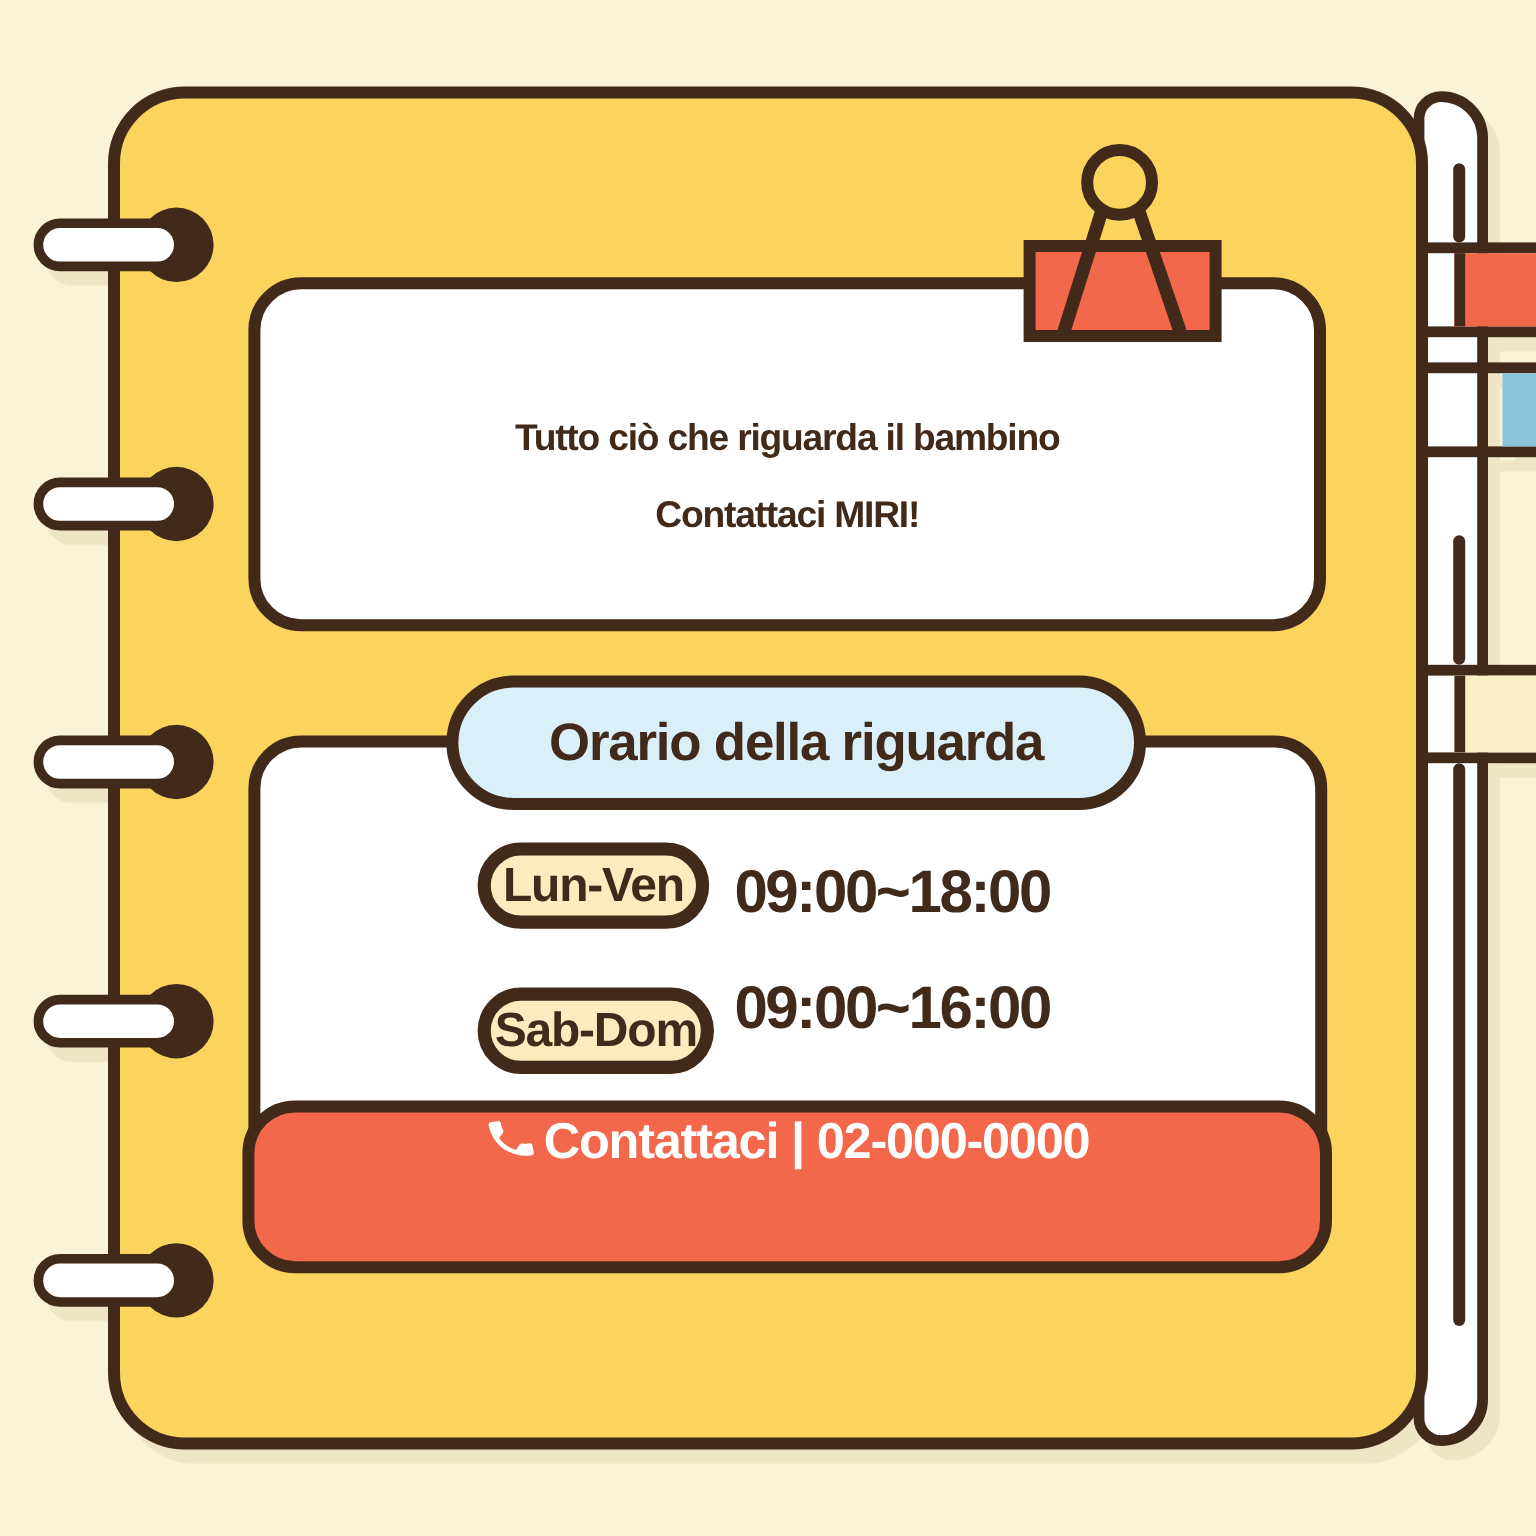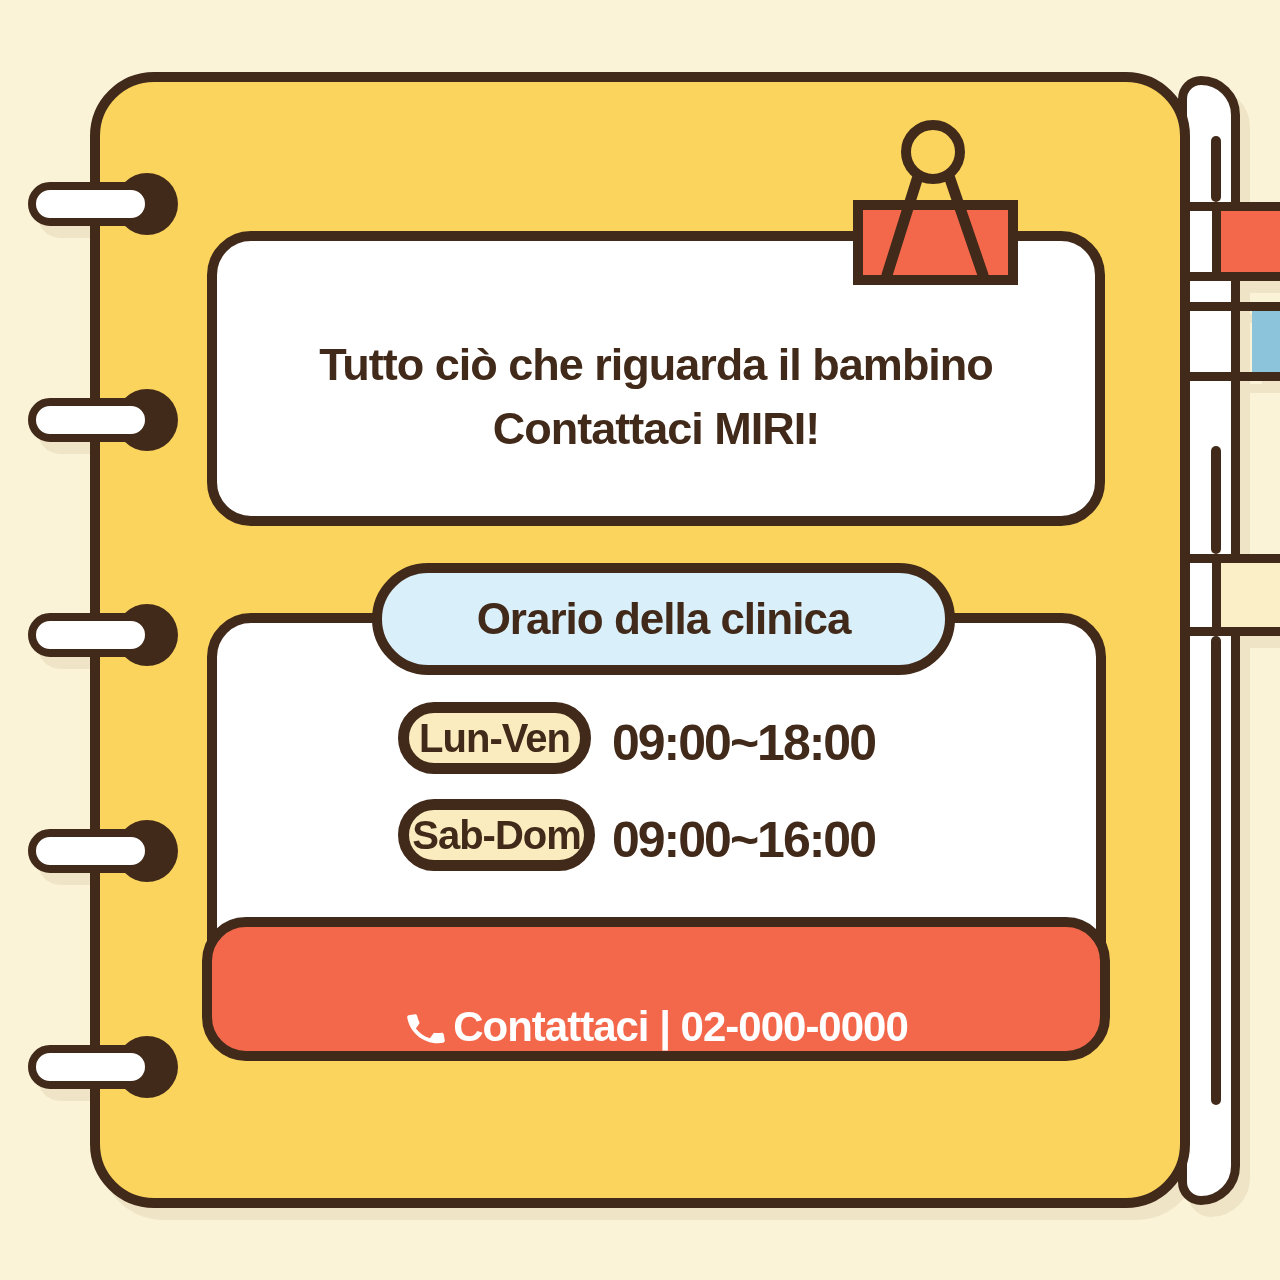--- a/index.html
+++ b/index.html
@@ -60,21 +60,21 @@
   }
 
   
   .title-card{
     position:absolute;left:207px;top:231px;width:898px;height:295px;
     background:var(--white);border:10px solid var(--dark);border-radius:44px;
     display:flex;flex-direction:column;align-items:center;justify-content:center;
     padding-top:36px;
   }
   .title-line{
-    font-size:45px;font-weight:bold;line-height:64px;letter-spacing:-1px;
+    font-size:31px;font-weight:bold;line-height:64px;letter-spacing:-1px;
     color:var(--dark);white-space:nowrap;
   }
 
   
   .clip{position:absolute;left:843px;top:112px;width:190px;height:180px;}
 
   
   .sched-card{
     position:absolute;left:207px;top:613px;width:899px;height:443px;
     background:var(--white);border:10px solid var(--dark);border-radius:44px;
@@ -85,33 +85,33 @@
     display:flex;align-items:center;justify-content:center;
     font-size:44px;font-weight:bold;letter-spacing:-1px;color:var(--dark);white-space:nowrap;
   }
   .day-pill{
     position:absolute;left:398px;height:72px;
     background:var(--cream-pill);border:11px solid var(--dark);border-radius:40px;
     display:flex;align-items:center;justify-content:center;
     font-size:40px;font-weight:bold;letter-spacing:-1px;color:var(--dark);white-space:nowrap;
   }
   .day-pill.row1{top:702px;width:193px;}
-  .day-pill.row2{top:799px;width:197px;}
+  .day-pill.row2{top:823px;width:197px;}
   .time-text{
     position:absolute;left:612px;height:81px;display:flex;align-items:center;
     font-size:50px;font-weight:bold;letter-spacing:-2px;color:var(--dark);white-space:nowrap;
   }
   .time-text.row1{top:702px;}
   .time-text.row2{top:799px;}
 
   
   .contact-btn{
     position:absolute;left:202px;top:917px;width:908px;height:144px;
     background:var(--orange);border:10px solid var(--dark);border-radius:44px;
-    display:flex;align-items:flex-end;justify-content:center;gap:5px;
+    display:flex;align-items:flex-start;justify-content:center;gap:5px;
     color:#fff;font-size:42px;font-weight:bold;letter-spacing:-1px;white-space:nowrap;
     cursor:pointer;
   }
   .phone-icon-svg{transform:rotate(-10deg);flex:0 0 auto;}
 </style>
 </head>
 <body>
 
 <div class="stage">
   <div class="notebook">
@@ -150,21 +150,21 @@
     </div>
 
     <svg class="clip" viewBox="0 0 190 180">
       <rect x="15" y="93" width="155" height="75" fill="#F3684B" stroke="#422A1A" stroke-width="10"></rect>
       <line x1="77" y1="58" x2="44" y2="163" stroke="#422A1A" stroke-width="11" stroke-linecap="round"></line>
       <line x1="104" y1="58" x2="140" y2="163" stroke="#422A1A" stroke-width="11" stroke-linecap="round"></line>
       <circle cx="90" cy="40" r="27" fill="#FBD45E" stroke="#422A1A" stroke-width="10"></circle>
     </svg>
 
     <div class="sched-card"></div>
-    <div class="sched-header">Orario della clinica</div>
+    <div class="sched-header">Orario della riguarda</div>
 
     <div class="day-pill row1">Lun-Ven</div>
     <div class="time-text row1">09:00~18:00</div>
 
     <div class="day-pill row2">Sab-Dom</div>
     <div class="time-text row2">09:00~16:00</div>
 
     <div class="contact-btn">
       <svg class="phone-icon-svg" width="44" height="44" viewBox="0 0 24 24">
         <path fill="#FFFFFF" d="M6.62 10.79c1.44 2.83 3.76 5.14 6.59 6.59l2.2-2.21c.27-.27.67-.36 1.02-.24 1.12.37 2.33.57 3.57.57.55 0 1 .45 1 1V20c0 .55-.45 1-1 1-9.39 0-17-7.61-17-17 0-.55.45-1 1-1h3.5c.55 0 1 .45 1 1 0 1.25.2 2.45.57 3.57.11.35.03.74-.25 1.02l-2.2 2.2z"></path>

